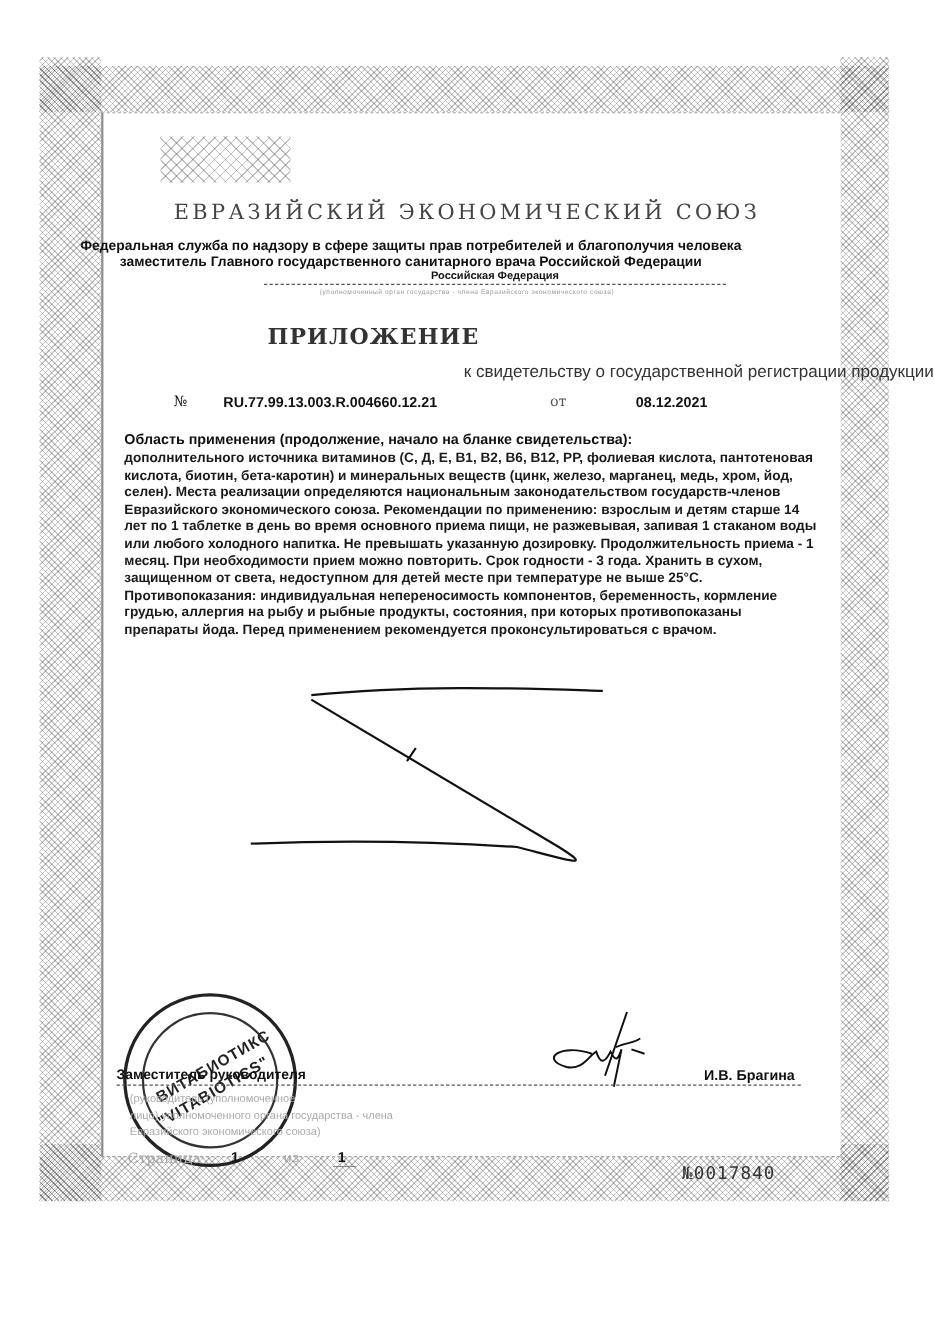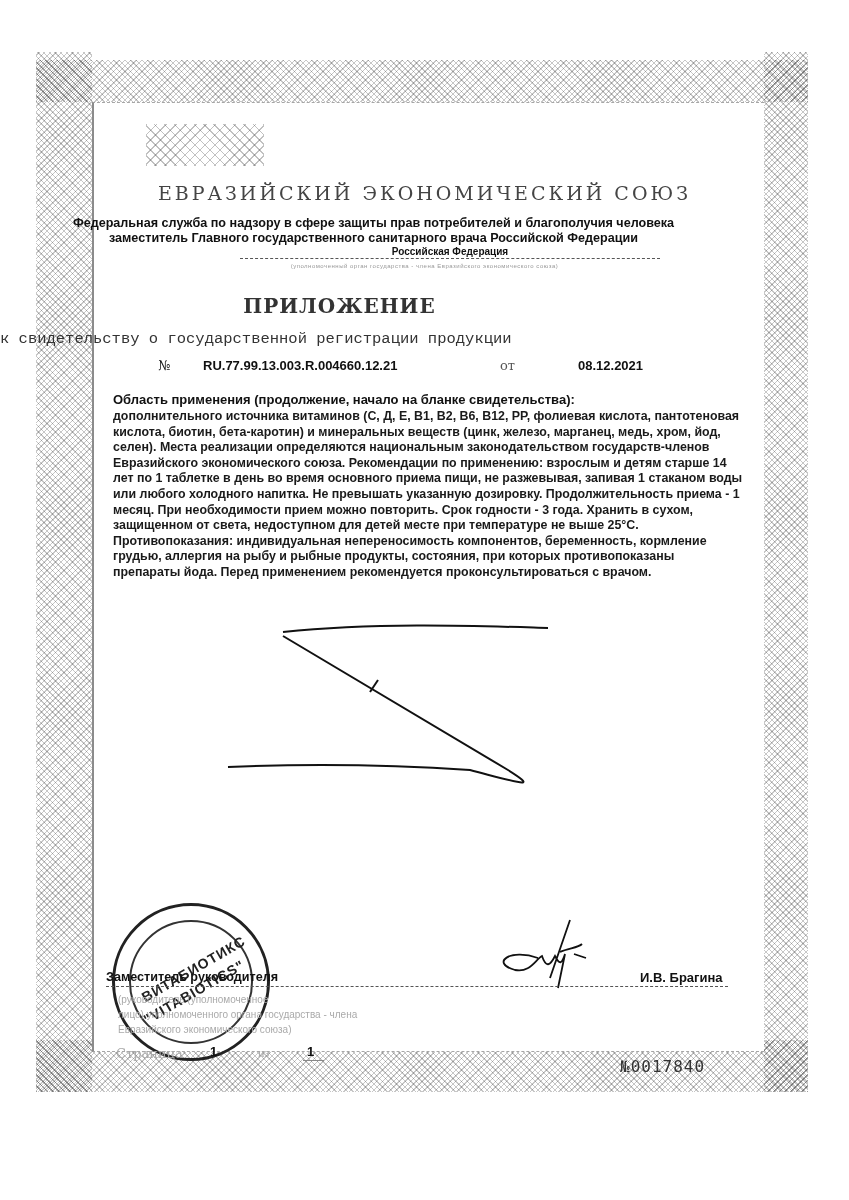--- a/index.html
+++ b/index.html
@@ -18,21 +18,21 @@
       repeating-linear-gradient(-45deg, rgba(0,0,0,.35) 0 1px, transparent 1px 7px); opacity:.7; }
 
   .union-title { position:absolute; left:0; width:849px; top:182px; text-align:center; font-family:"DejaVu Serif", serif; font-size:19px; letter-spacing:3px; color:#444; }
   .agency { position:absolute; left:0; width:747px; text-align:center; font-size:12.6px; font-weight:bold; color:#111; }
   .agency.l1 { top:216px; }
   .agency.l2 { top:231px; }
   .country { position:absolute; left:240px; width:420px; top:246px; text-align:center; font-size:10px; font-weight:bold; border-bottom:1px dashed #555; padding-bottom:1px; }
   .country-caption { position:absolute; left:0; width:849px; top:263px; text-align:center; font-size:6px; color:#999; letter-spacing:.5px; }
 
   .annex-title { position:absolute; left:0; width:679px; top:294px; text-align:center; font-family:"DejaVu Serif", serif; font-size:20px; font-weight:bold; letter-spacing:1px; color:#333; }
-  .annex-sub { position:absolute; left:0; width:849px; top:330px; text-align:left; font-family:Liberation Mono, monospace; font-size:15.5px; color:#333; }
+  .annex-sub { position:absolute; left:0; width:849px; top:330px; text-align:right; font-family:Liberation Sans, sans-serif; font-size:15.5px; color:#333; }
   .regline { position:absolute; top:358px; font-size:13px; }
   .reg-no-sign { left:158px; font-family:"DejaVu Serif", serif; }
   .reg-no { left:203px; font-weight:bold; }
   .reg-from { left:500px; font-family:"DejaVu Serif", serif; color:#555; }
   .reg-date { left:578px; font-weight:bold; }
 
   .scope-title { position:absolute; left:113px; top:392px; font-size:13px; font-weight:bold; }
   .scope-body { position:absolute; left:113px; top:409px; width:630px; font-size:12.4px; line-height:15.6px; font-weight:bold; color:#1a1a1a; }
 
   .zline { position:absolute; left:0; top:0; }
@@ -42,21 +42,21 @@
   .stamp-text1 { position:absolute; left:20px; top:55px; transform:rotate(-30deg); font-size:14px; font-weight:bold; letter-spacing:1px; color:#222; white-space:nowrap; }
   .stamp-text2 { position:absolute; left:22px; top:78px; transform:rotate(-30deg); font-size:14px; font-weight:bold; letter-spacing:1px; color:#222; white-space:nowrap; }
 
   .deputy { position:absolute; left:106px; top:970px; font-size:12.6px; font-weight:bold; }
   .sig-line { position:absolute; left:106px; top:986px; width:622px; border-bottom:1px dashed #555; }
   .sig-name { position:absolute; left:640px; top:970px; font-size:13px; font-weight:bold; }
   .faded { position:absolute; left:118px; font-size:10px; color:#aaa; }
   .faded.f1 { top:994px; } .faded.f2 { top:1009px; } .faded.f3 { top:1024px; }
   .page-label { position:absolute; left:116px; top:1046px; font-family:"DejaVu Serif", serif; font-size:13px; color:#aaa; }
   .page-cur { position:absolute; left:210px; top:1044px; font-size:13px; font-weight:bold; }
-  .page-of { position:absolute; left:258px; top:1046px; font-family:Liberation Serif, serif; font-size:12px; color:#aaa; }
+  .page-of { position:absolute; left:258px; top:1046px; font-family:Liberation Mono, monospace; font-size:12px; color:#aaa; }
   .page-total { position:absolute; left:303px; top:1044px; font-size:13px; font-weight:bold; border-bottom:1px solid #888; padding:0 10px 1px 4px; }
   .serial { position:absolute; left:620px; top:1057px; font-family:"DejaVu Sans Mono", monospace; font-size:16px; color:#333; letter-spacing:1px; }
 </style>
 </head>
 <body>
 
 <div class="frame">
   <div class="band top"></div>
   <div class="band bottom"></div>
   <div class="band left"></div>

